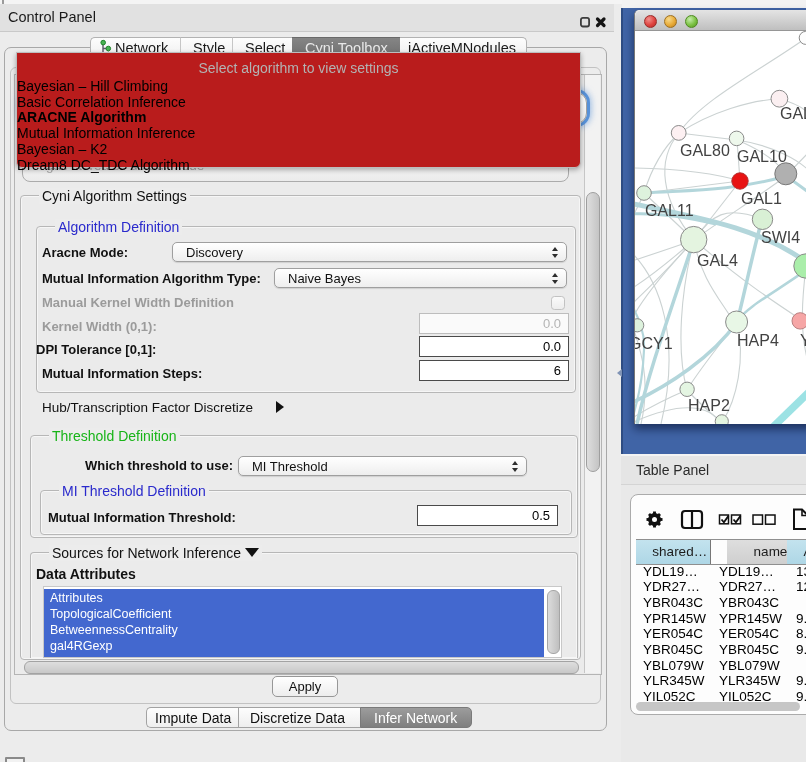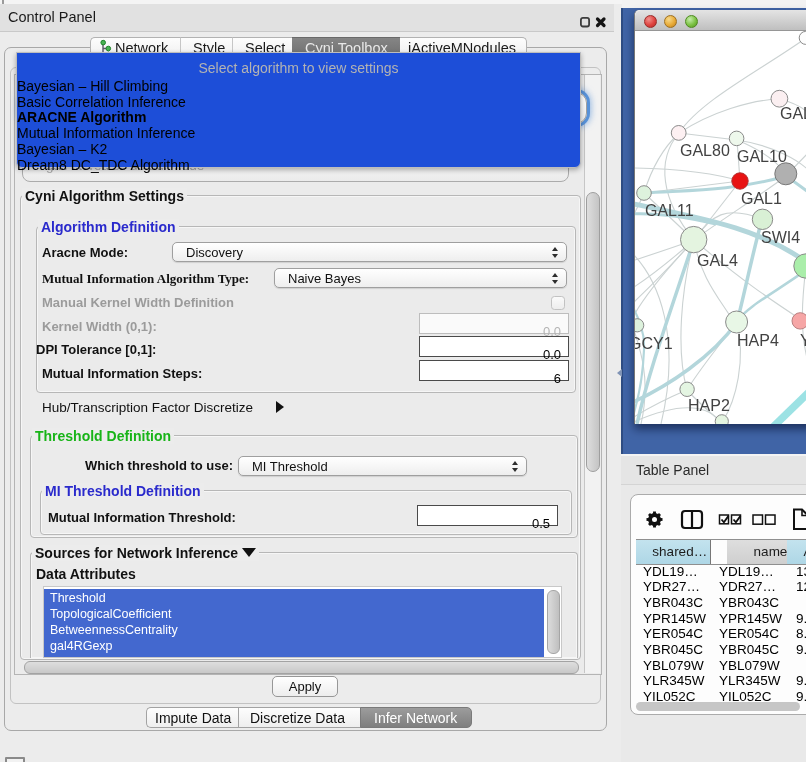--- a/index.html
+++ b/index.html
@@ -4,37 +4,37 @@
 <style>
   html,body{margin:0;padding:0;}
   body{width:806px;height:762px;overflow:hidden;background:#ececec;
        font-family:"Liberation Sans", sans-serif;}
   #root{position:relative;width:806px;height:762px;overflow:hidden;}
   .abs{position:absolute;}
   .lbl{font-size:13px;color:#111;}
   .bold{font-weight:bold;}
   .gray{color:#9b9b9b;}
   .field{position:absolute;background:#fff;border:1px solid #4a4a4a;box-sizing:border-box;
-         font-size:13px;text-align:right;padding:8px 7px 0 0;line-height:19px;}
+         font-size:13px;text-align:right;padding:0 7px 0 0;line-height:19px;}
   .field.dis{background:#fafafa;border:1px solid #bdbdbd;color:#b4b4b4;}
   .combo{position:absolute;background:linear-gradient(#ffffff,#eeeeee);box-sizing:border-box;
          border:1px solid #9f9f9f;border-radius:5px;font-size:13px;color:#111;
          line-height:19px;padding-left:13px;
          box-shadow:0 1px 1px rgba(0,0,0,0.12);}
   .carets{position:absolute;right:7px;top:0;bottom:0;width:9px;}
   .carets:before{content:"";position:absolute;left:1.5px;top:3.5px;
       border-left:3px solid transparent;border-right:3px solid transparent;
       border-bottom:4.5px solid #2d2d2d;}
   .carets:after{content:"";position:absolute;left:1.5px;bottom:3.5px;
       border-left:3px solid transparent;border-right:3px solid transparent;
       border-top:4.5px solid #2d2d2d;}
   .group{position:absolute;border:1px solid #b7b7b7;border-radius:4px;
          box-shadow:inset 0 0 0 1px rgba(255,255,255,0.55);}
-  .gtitle{position:absolute;top:-8px;left:1px;background:#ececec;
-          padding:0 3px;font-size:14px;white-space:nowrap;font-weight:bold;}
+  .gtitle{position:absolute;top:-8px;left:18px;background:#ececec;
+          padding:0 3px;font-size:14px;white-space:nowrap;}
 </style>
 </head>
 <body>
 <div id="root">
 
   <div class="abs" style="left:0;top:0;width:622px;height:4px;background:#f4f4f4;"></div>
   <div class="abs" style="left:2px;top:0;width:2px;height:7px;background:#9a9a9a;"></div>
   <div class="abs" style="left:0;top:4px;width:614px;height:27px;background:#e1e1e1;border-bottom:1px solid #c9c9c9;">
      <div class="abs" style="left:8px;top:5px;font-size:14.5px;color:#1a1a1a;">Control Panel</div>
      <svg class="abs" style="left:578px;top:12px;" width="30" height="14" viewBox="0 0 30 14">
@@ -85,21 +85,21 @@
 
   <div class="group" style="left:20px;top:195px;width:559px;height:463px;">
     <div class="gtitle" style="color:#111;">Cyni Algorithm Settings</div>
   </div>
 
   <div class="group" style="left:36px;top:226px;width:538px;height:165px;">
     <div class="gtitle" style="color:#2a2acc;">Algorithm Definition</div>
   </div>
   <div class="abs lbl bold" style="left:42px;top:245px;">Aracne Mode:</div>
   <div class="combo" style="left:172px;top:242px;width:395px;height:20px;">Discovery<span class="carets"></span></div>
-  <div class="abs lbl bold" style="left:42px;top:271px;font-family:Liberation Serif, serif;">Mutual Information Algorithm Type:</div>
+  <div class="abs lbl bold" style="left:42px;top:271px;">Mutual Information Algorithm Type:</div>
   <div class="combo" style="left:274px;top:268px;width:293px;height:20px;">Naive Bayes<span class="carets"></span></div>
   <div class="abs lbl bold gray" style="left:42px;top:295px;">Manual Kernel Width Definition</div>
   <div class="abs" style="left:551px;top:296px;width:12px;height:12px;border:1px solid #c2c2c2;border-radius:3.5px;background:linear-gradient(#fafafa,#ededed);"></div>
   <div class="abs lbl bold gray" style="left:42px;top:319px;">Kernel Width (0,1):</div>
   <div class="field dis" style="left:419px;top:313px;width:150px;height:21px;">0.0</div>
   <div class="abs lbl bold" style="left:36px;top:342px;">DPI Tolerance [0,1]:</div>
   <div class="field" style="left:419px;top:336px;width:150px;height:21px;">0.0</div>
   <div class="abs lbl bold" style="left:42px;top:366px;">Mutual Information Steps:</div>
   <div class="field" style="left:419px;top:360px;width:150px;height:21px;">6</div>
 
@@ -116,21 +116,21 @@
   </div>
   <div class="abs lbl bold" style="left:48px;top:510px;">Mutual Information Threshold:</div>
   <div class="field" style="left:417px;top:505px;width:141px;height:21px;">0.5</div>
 
   <div class="group" style="left:30px;top:552px;width:546px;height:105px;border-bottom:none;border-radius:4px 4px 0 0;">
     <div class="gtitle" style="color:#111;">Sources for Network Inference <span style="display:inline-block;width:0;height:0;border-left:7px solid transparent;border-right:7px solid transparent;border-top:9px solid #111;vertical-align:1px;"></span></div>
   </div>
   <div class="abs bold" style="left:36px;top:566px;font-size:14px;color:#111;">Data Attributes</div>
   <div class="abs" style="left:43px;top:586px;width:517px;height:70px;background:#fff;border:1px solid #c8c8c8;">
     <div class="abs" style="left:0;top:2px;width:500px;height:68px;background:#4368cf;"></div>
-    <div class="abs" style="left:6px;top:4px;font-size:12.5px;color:#fff;">Threshold</div>
+    <div class="abs" style="left:6px;top:4px;font-size:12.5px;color:#fff;">Attributes</div>
     <div class="abs" style="left:6px;top:20px;font-size:12.5px;color:#fff;">TopologicalCoefficient</div>
     <div class="abs" style="left:6px;top:36px;font-size:12.5px;color:#fff;">BetweennessCentrality</div>
     <div class="abs" style="left:6px;top:52px;font-size:12.5px;color:#fff;">gal4RGexp</div>
     <div class="abs" style="left:503px;top:3px;width:11px;height:62px;background:linear-gradient(90deg,#dcdcdc,#bfbfbf);border:1px solid #a5a5a5;border-radius:6px;"></div>
   </div>
 
   <div class="abs" style="left:272px;top:676px;width:64px;height:19px;border:1px solid #979797;border-radius:5px;background:linear-gradient(#ffffff,#ededed);text-align:center;font-size:13px;color:#111;line-height:19px;">Apply</div>
 
   <div class="abs" style="left:146px;top:707px;height:19px;">
     <div class="abs" style="left:0;top:0;width:92px;height:19px;background:linear-gradient(#fdfdfd,#eee);border:1px solid #a2a2a2;border-right:none;border-radius:5px 0 0 5px;">
@@ -139,21 +139,21 @@
     <div class="abs" style="left:92px;top:0;width:122px;height:19px;background:linear-gradient(#fdfdfd,#eee);border:1px solid #a2a2a2;border-right:none;">
       <div class="abs" style="left:11px;top:2px;font-size:14px;color:#111;">Discretize Data</div>
     </div>
     <div class="abs" style="left:214px;top:0;width:110px;height:19px;background:linear-gradient(#9c9c9c,#7f7f7f);border:1px solid #7a7a7a;border-radius:0 5px 5px 0;">
       <div class="abs" style="left:13px;top:2px;font-size:14px;color:#fff;">Infer Network</div>
     </div>
   </div>
 
   <div class="abs" style="left:5px;top:757px;width:16px;height:8px;border:2px solid #8a8a8a;border-radius:1px;background:#f2f2f2;"></div>
 
-  <div class="abs" style="left:16px;top:52px;width:563px;height:114px;z-index:5;background:#1d4ed8;border:1px solid #bdbdbd;border-radius:0 0 6px 6px;box-shadow:0 2px 5px rgba(0,0,0,0.30);">
+  <div class="abs" style="left:16px;top:52px;width:563px;height:114px;z-index:5;background:#b91c1c;border:1px solid #bdbdbd;border-radius:0 0 6px 6px;box-shadow:0 2px 5px rgba(0,0,0,0.30);">
     <div style="position:absolute;top:7px;left:0;width:100%;text-align:center;font-size:14px;color:#b3b3b3;">Select algorithm to view settings</div>
     <div style="position:absolute;top:26px;left:0;font-size:14px;color:#000;line-height:15.7px;white-space:nowrap;">
       Bayesian – Hill Climbing<br>
       Basic Correlation Inference<br>
       <b>ARACNE Algorithm</b><br>
       Mutual Information Inference<br>
       Bayesian – K2<br>
       Dream8 DC_TDC Algorithm
     </div>
   </div>

